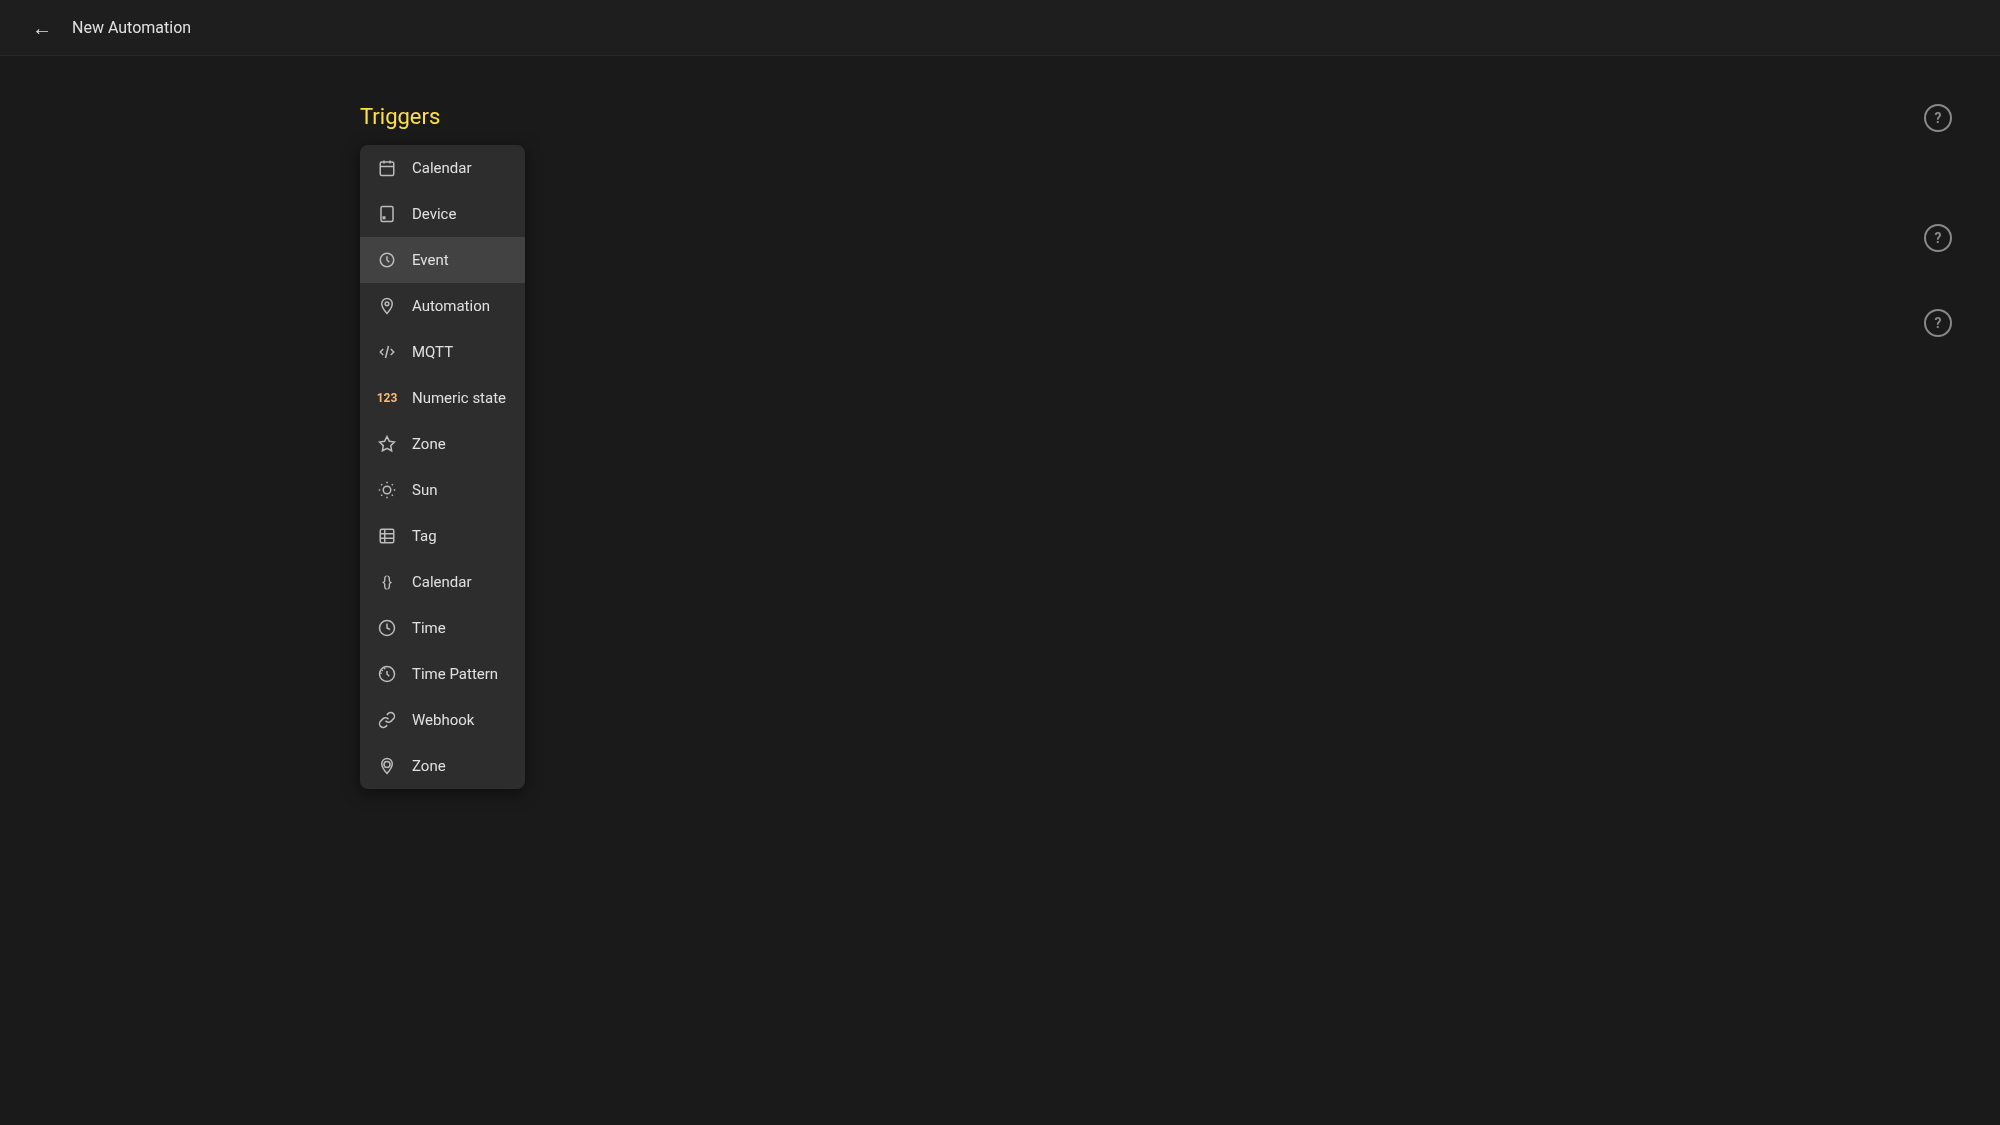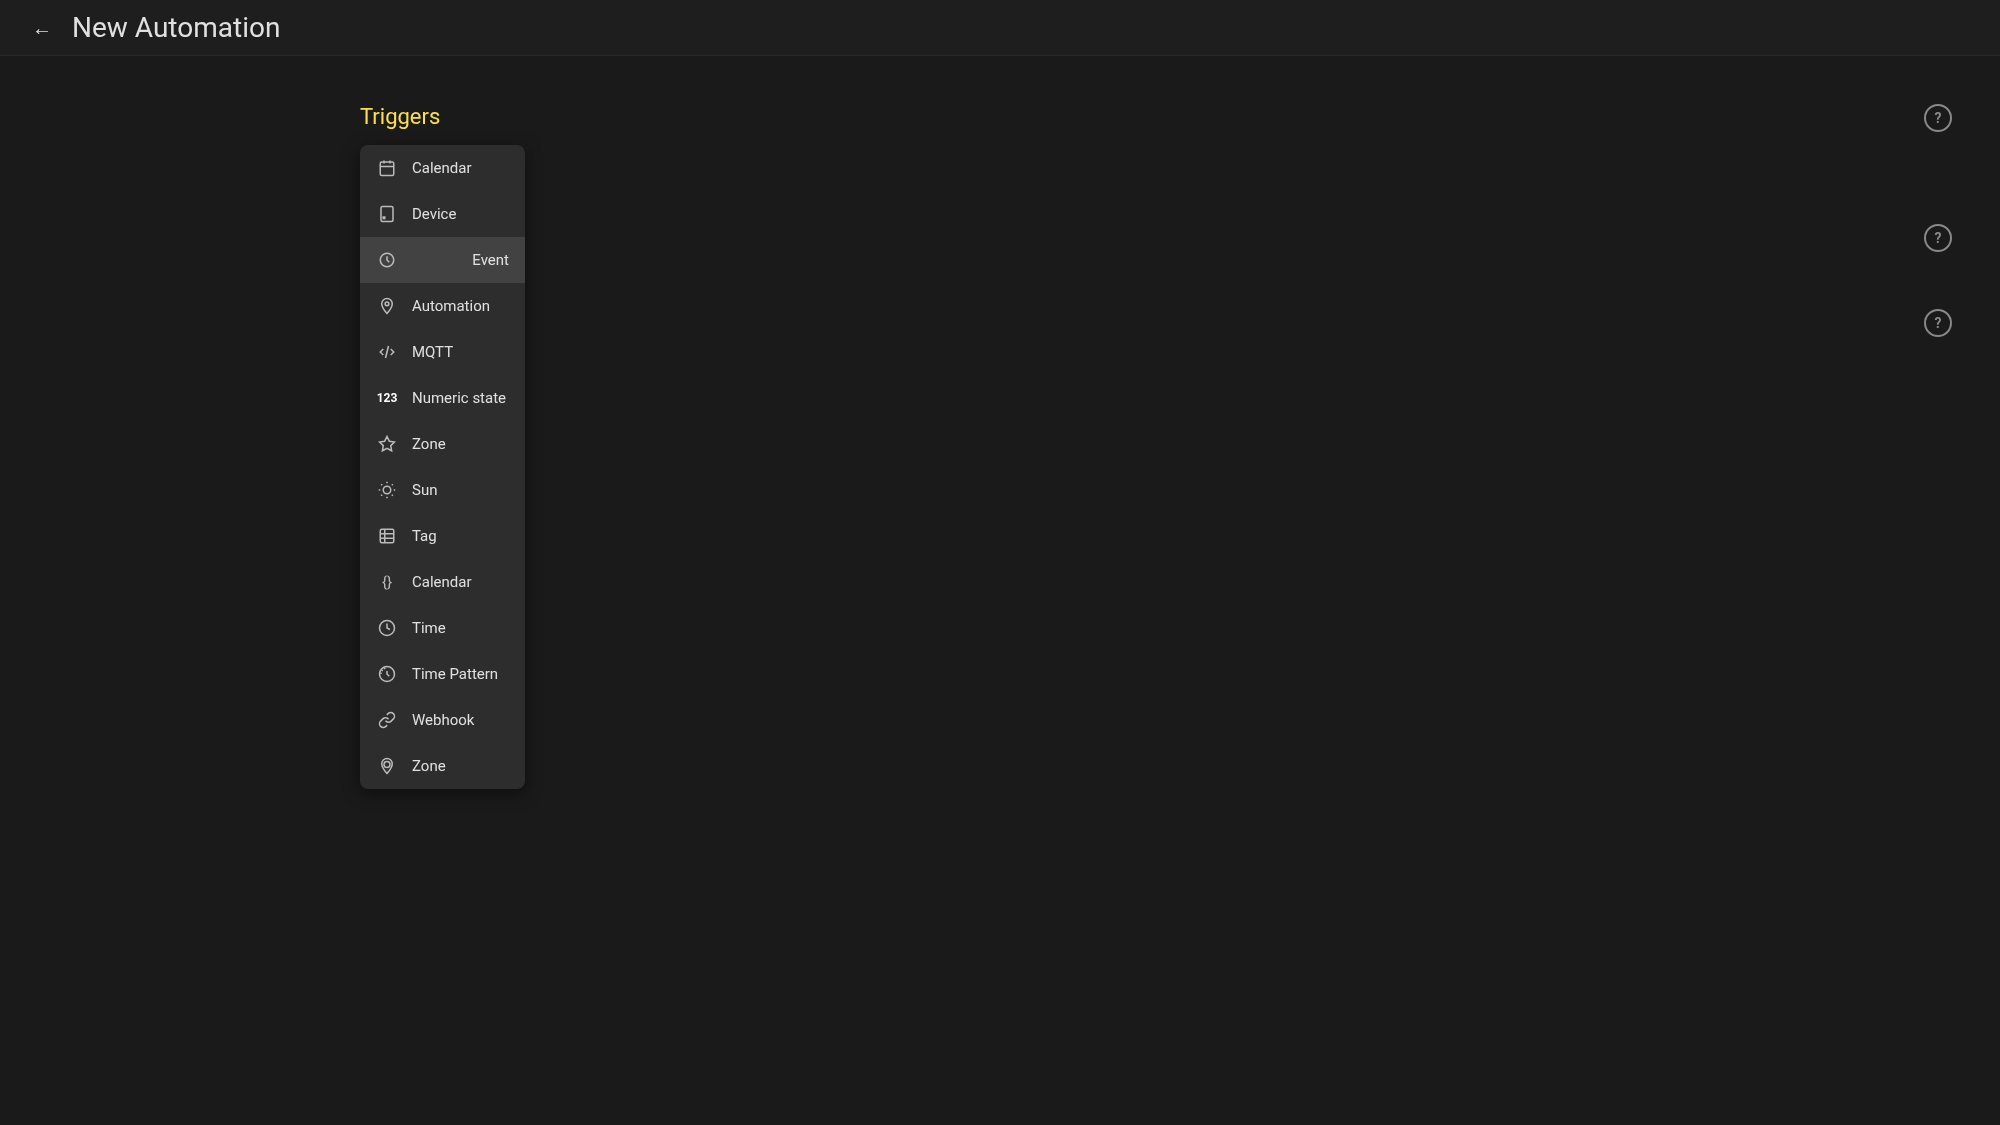--- a/index.html
+++ b/index.html
@@ -28,21 +28,21 @@
       align-items: center;
       justify-content: center;
       border-radius: 50%;
       cursor: pointer;
       color: #e0e0e0;
       font-size: 20px;
       margin-right: 12px;
     }
 
     .page-title {
-      font-size: 28px;
+      font-size: 16px;
       font-weight: 400;
       color: #e0e0e0;
     }
 
     .main-content {
       display: flex;
       padding: 48px 0 0 0;
       position: relative;
     }
 
@@ -106,21 +106,20 @@
       padding: 10px 16px;
       cursor: pointer;
       font-size: 15px;
       color: #e0e0e0;
       gap: 14px;
       min-height: 46px;
     }
 
     .menu-item.hovered {
       background-color: rgba(255,255,255,0.1);
-      text-align: right;
     }
 
     .menu-icon {
       width: 22px;
       height: 22px;
       display: flex;
       align-items: center;
       justify-content: center;
       flex-shrink: 0;
       color: #bbb;
@@ -208,21 +207,21 @@
           <svg width="18" height="18" viewBox="0 0 24 24" fill="none" stroke="currentColor" stroke-width="2">
             <path d="M7 16l-4-4 4-4"></path>
               <path d="M17 8l4 4-4 4"></path>
               <line x1="14" y1="4" x2="10" y2="20"></line>
           </svg>
         </span>
         <span class="menu-label">MQTT</span>
       </div>
 
       <div class="menu-item">
-        <span class="menu-icon" style="font-size:12px; font-weight:bold; color:#ffffff;">123</span>
+        <span class="menu-icon" style="font-size:12px; font-weight:bold; color:#fdba74;">123</span>
         <span class="menu-label">Numeric state</span>
       </div>
 
       <div class="menu-item">
         <span class="menu-icon">
           <svg width="18" height="18" viewBox="0 0 24 24" fill="none" stroke="currentColor" stroke-width="2">
             <polygon points="12 2 15.09 8.26 22 9.27 17 14.14 18.18 21.02 12 17.77 5.82 21.02 7 14.14 2 9.27 8.91 8.26 12 2"></polygon>
           </svg>
         </span>
         <span class="menu-label">Zone</span>

